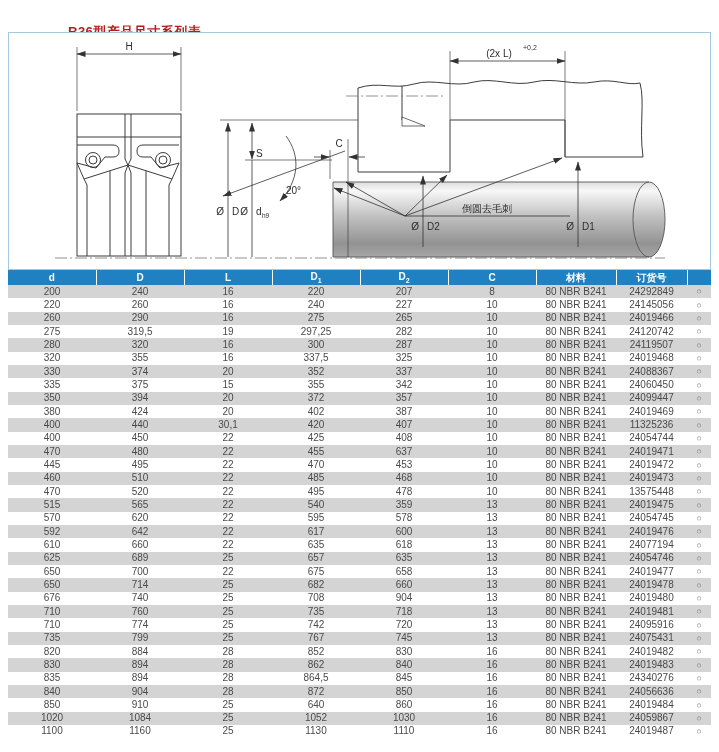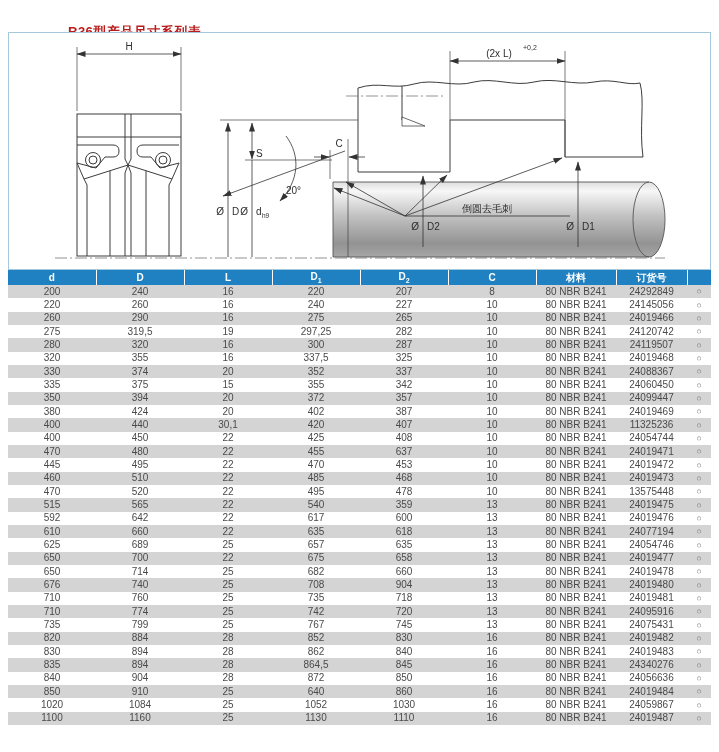--- a/index.html
+++ b/index.html
@@ -375,20 +375,31 @@
             <td>565</td>
             <td>22</td>
             <td>540</td>
             <td>359</td>
             <td>13</td>
             <td>80 NBR B241</td>
             <td>24019475</td>
             <td class="circle">○</td>
           </tr>
           <tr>
+            <td>570</td>
+            <td>620</td>
+            <td>22</td>
+            <td>595</td>
+            <td>578</td>
+            <td>13</td>
+            <td>80 NBR B241</td>
+            <td>24054745</td>
+            <td class="circle">○</td>
+          </tr>
+          <tr>
             <td>592</td>
             <td>642</td>
             <td>22</td>
             <td>617</td>
             <td>600</td>
             <td>13</td>
             <td>80 NBR B241</td>
             <td>24019476</td>
             <td class="circle">○</td>
           </tr>

